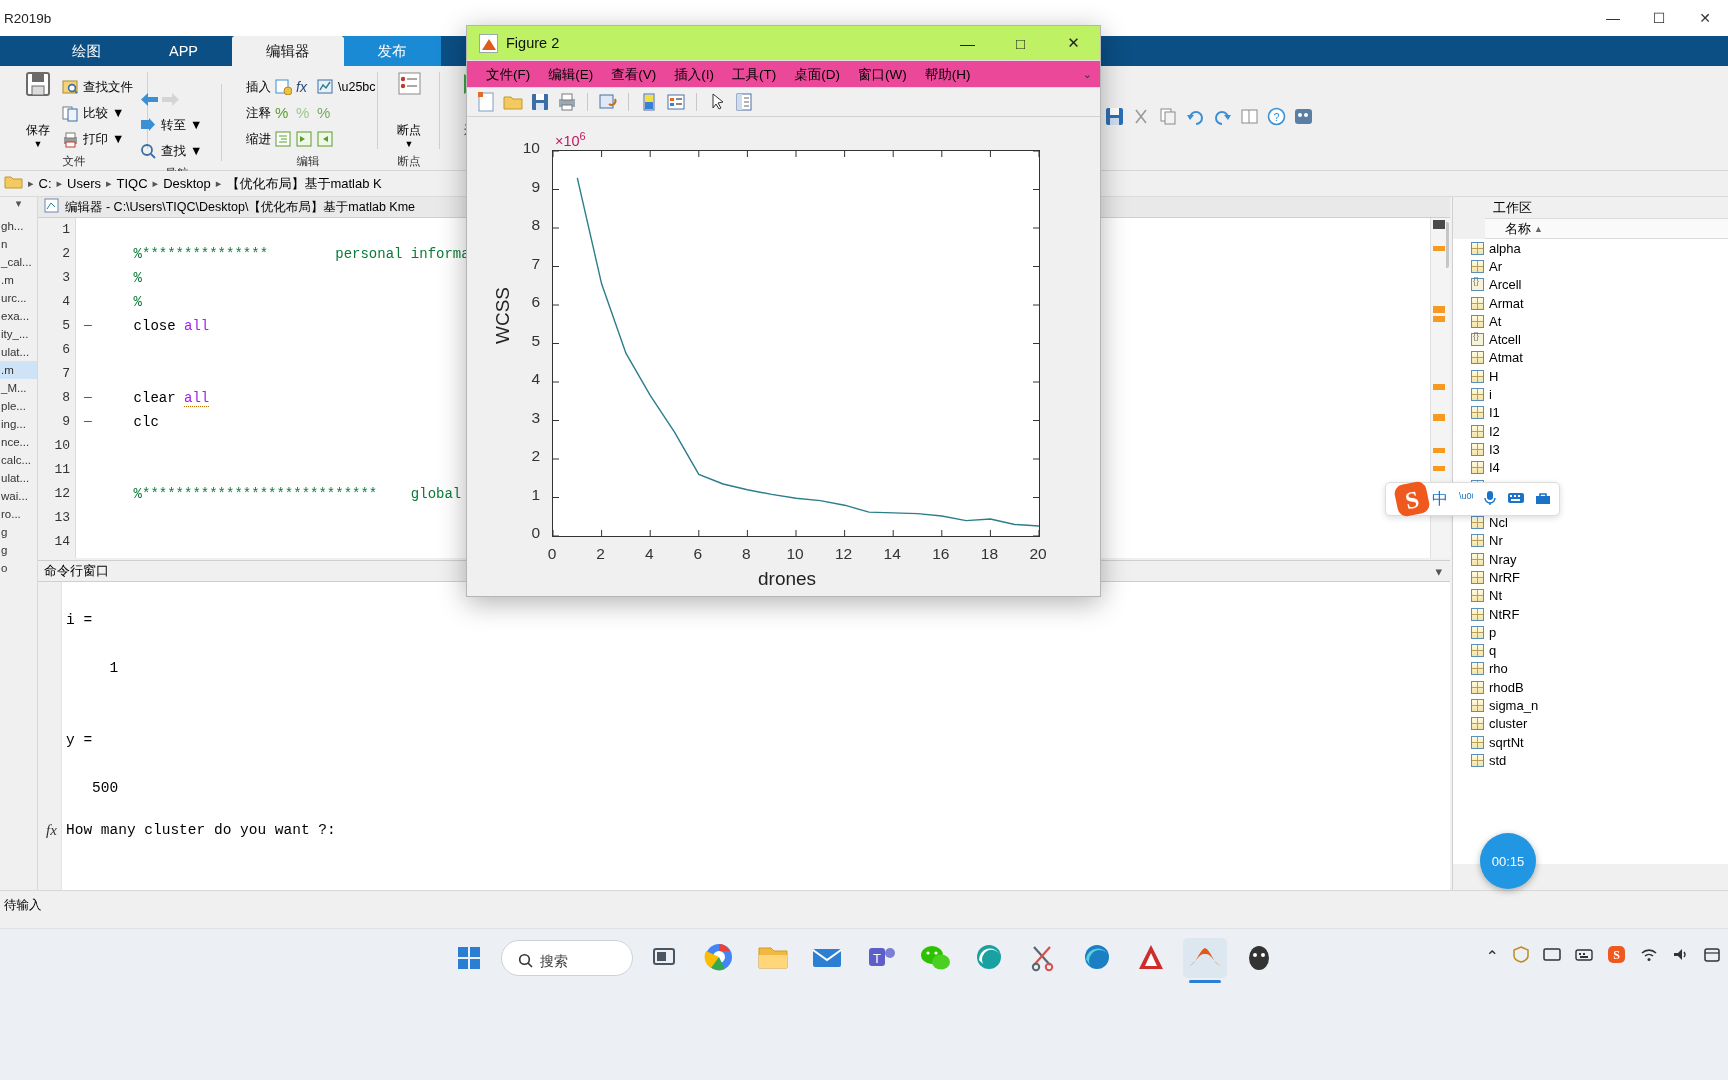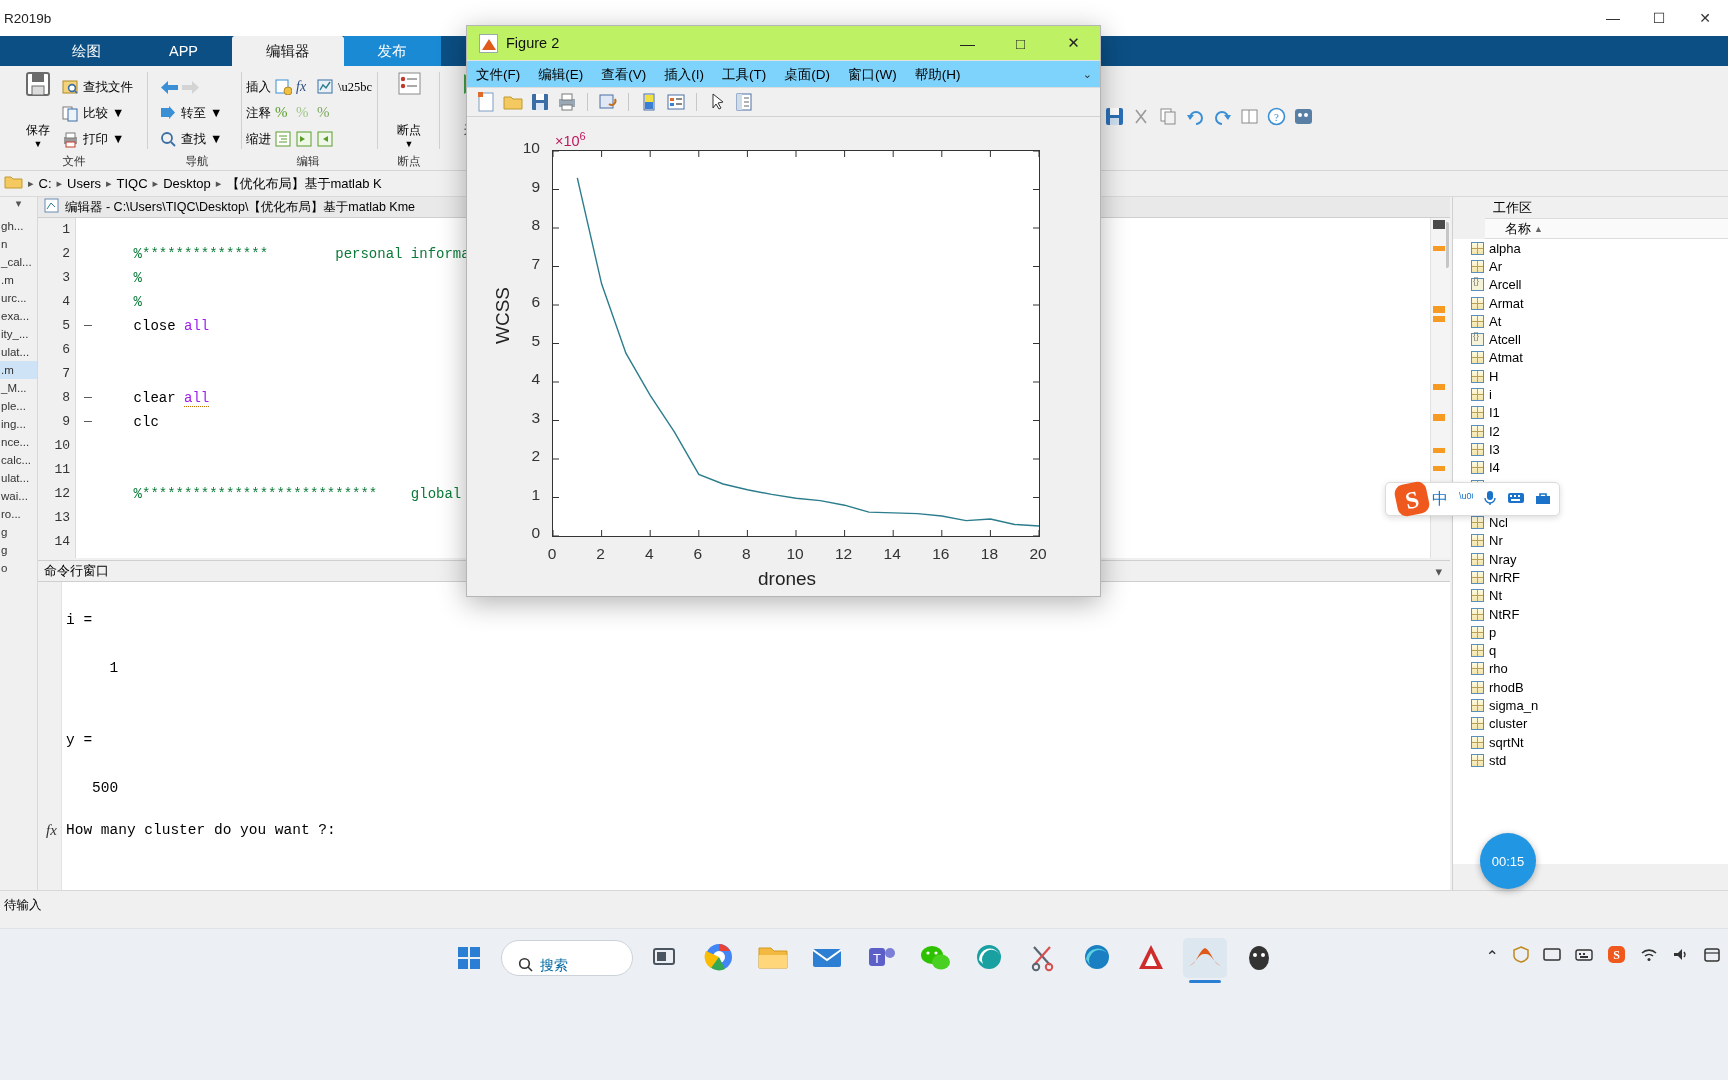--- a/index.html
+++ b/index.html
@@ -42,21 +42,21 @@
     position:absolute; bottom:2px; width:100%; text-align:center;
     font-size:11.5px; color:#333;
   }
   .rgroup .gsep { position:absolute; right:0; top:6px; bottom:22px; width:1px; background:#d0d0d0; }
 
   .bigbtn { position:absolute; width:56px; text-align:center; top:4px; }
   .bigbtn .bi { font-size:26px; line-height:30px; display:block; }
   .bigbtn .bl { font-size:12px; display:block; margin-top:18px; }
   .bigbtn .bc { font-size:9px; display:block; }
 
-  .smrow { position:absolute; height:26px; display:flex; align-items:center; gap:4px; font-size:12.5px;font-family:Liberation Serif, serif; }
+  .smrow { position:absolute; height:26px; display:flex; align-items:center; gap:4px; font-size:12.5px; }
   .smrow .si { width:17px; height:17px; display:inline-block; }
   .cap { font-size:12.5px; }
 
   
   .addrbar {
     position:absolute; left:0; top:171px; width:1728px; height:26px;
     background:#f0f0f0; display:flex; align-items:center; gap:5px;
     font-size:13px; padding-left:4px; border-bottom:1px solid #dadada;
   }
   .crumb-sep { color:#555; font-size:11px; }
@@ -158,22 +158,22 @@
   }
   .fig-title { height:35px; background:#bef264; display:flex; align-items:center;
      border-bottom:1px solid #e2e2e2; }
   .fig-ico { width:19px; height:19px; margin:0 8px 0 12px; flex:none;
      background:#fff; border:1px solid #9aa; position:relative; overflow:hidden; }
   .fig-ico:after { content:""; position:absolute; left:2px; bottom:2px; width:0; height:0;
      border-left:7px solid transparent; border-right:7px solid transparent; border-bottom:11px solid #e05a1a; }
   .fig-name { font-size:14.5px; color:#111; }
   .fig-wbtns { margin-left:auto; display:flex; height:35px; }
   .fig-wbtn { width:53px; display:flex; align-items:center; justify-content:center; font-size:15px; color:#222; }
-  .fig-menu { height:27px; display:flex; align-items:center; gap:0px; 
-     background:#7dd3fc; border-bottom:1px solid #dcdcdc; font-size:13.5px; position:relative;}
+  .fig-menu { height:27px; display:flex; align-items:center; gap:0px; padding-left:10px;
+     background:#ec4899; border-bottom:1px solid #dcdcdc; font-size:13.5px; position:relative;}
   .fig-menu span.mi { padding:0 9px; line-height:27px; }
   .fig-menu .mchevron { position:absolute; right:8px; font-size:11px; color:#333; }
   .fig-tools { height:29px; display:flex; align-items:center; gap:5px; padding-left:8px;
      background:#f0f0f0; border-bottom:1px solid #d2d2d2; }
   .ftool { width:22px; height:22px; position:relative; }
   .tsep { width:1px; height:18px; background:#c8c8c8; margin:0 4px; }
 
   .fig-canvas { position:absolute; left:6px; top:97px; width:621px; height:468px;
      background:#f0f0f0; }
 
@@ -188,22 +188,22 @@
   .ytick { position:absolute; right:0; font-size:15.5px; color:#333; text-align:right; width:30px; }
   .xtick { position:absolute; top:545px; font-size:15.5px; color:#333; text-align:center; width:30px; }
 
   
   #taskbar { position:absolute; left:0; top:928px; width:1728px; height:152px;
      background:#eceff3; border-top:1px solid #dfe3e8; }
   .tb-center { position:absolute; left:50%; top:9px; transform:translateX(-50%);
      display:flex; align-items:center; gap:10px; }
   .tb-ico { width:44px; height:40px; border-radius:5px; position:relative; }
   .tb-search { height:36px; min-width:132px; background:#fff; border:1px solid #ccd2da;
-     border-radius:18px; display:flex; align-items:flex-start; gap:7px; padding:16px 16px;
-     font-size:14px; color:#0369a1; }
+     border-radius:18px; display:flex; align-items:flex-end; gap:7px; padding:4px 16px;
+     font-size:14px; color:#404040; }
   .tray { position:absolute; right:8px; top:16px; display:flex; align-items:center; gap:14px;
      font-size:13px; color:#333; }
 
   
   .sogou-bar { position:absolute; left:1385px; top:482px; width:175px; height:34px;
      background:#fff; border:1px solid #dcdcdc; border-radius:5px;
      box-shadow:0 2px 6px rgba(0,0,0,.14); display:flex; align-items:center; gap:10px;
      padding-left:46px; font-size:14px; }
   .sogou-logo { position:absolute; left:5px; top:-5px; width:42px; height:42px; }
   .qq-timer { position:absolute; left:1480px; top:833px; width:56px; height:56px;
@@ -267,21 +267,21 @@
               <rect x="4" y="2" width="9" height="5" fill="#fff" stroke="#7a7a7a"></rect>
               <rect x="4" y="11" width="9" height="5" fill="#fff" stroke="#c0392b"></rect>
             </svg></span>
         <span class="cap">打印</span>
         <span class="cap">▼</span>
       </div>
       <div class="glabel">文件</div>
       <div class="gsep"></div>
     </div>
 
-    <div class="rgroup" style="left:152px; width:90px;">
+    <div class="rgroup" style="left:132px; width:90px;margin-top:12px;">
       <div class="smrow" style="left:8px; top:8px;">
         <span class="si"><svg width="19" height="16">
               <polygon points="8,2 8,6 18,6 18,11 8,11 8,15 1,8.5" fill="#3b8fd4"></polygon>
             </svg></span>
         <span class="si"><svg width="19" height="16">
               <polygon points="11,2 11,6 1,6 1,11 11,11 11,15 18,8.5" fill="#d4d4d4"></polygon>
             </svg></span>
       </div>
       <div class="smrow" style="left:8px; top:34px;">
         <span class="si"><svg width="17" height="16">

